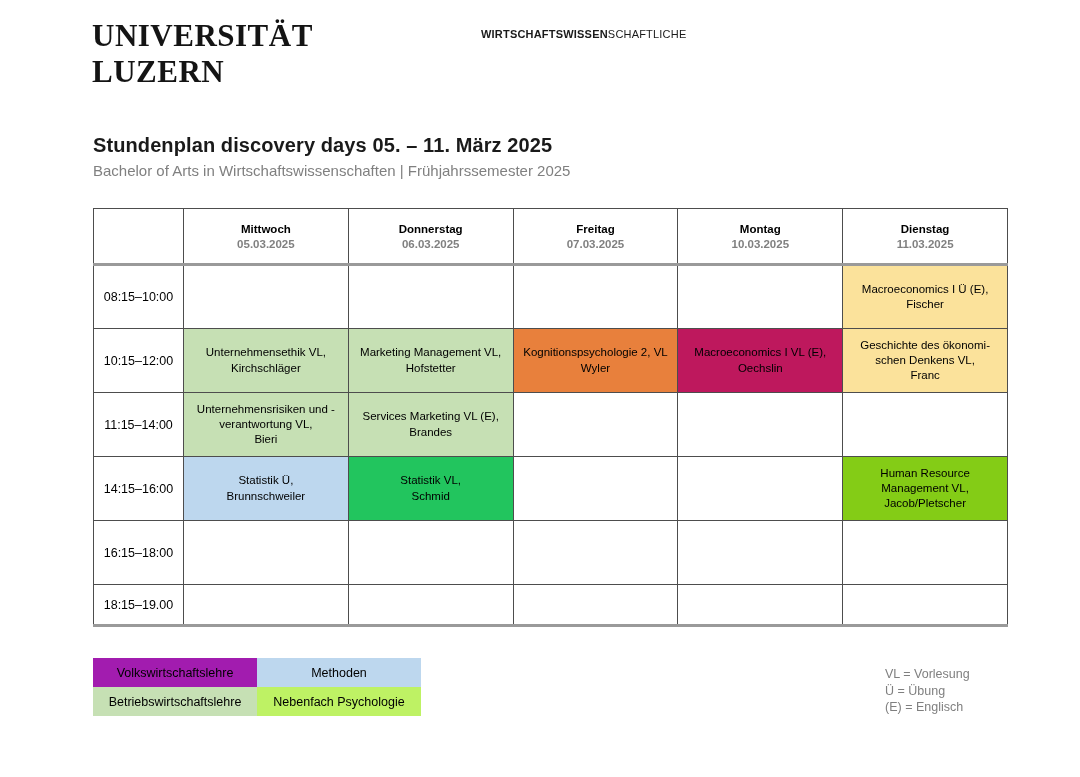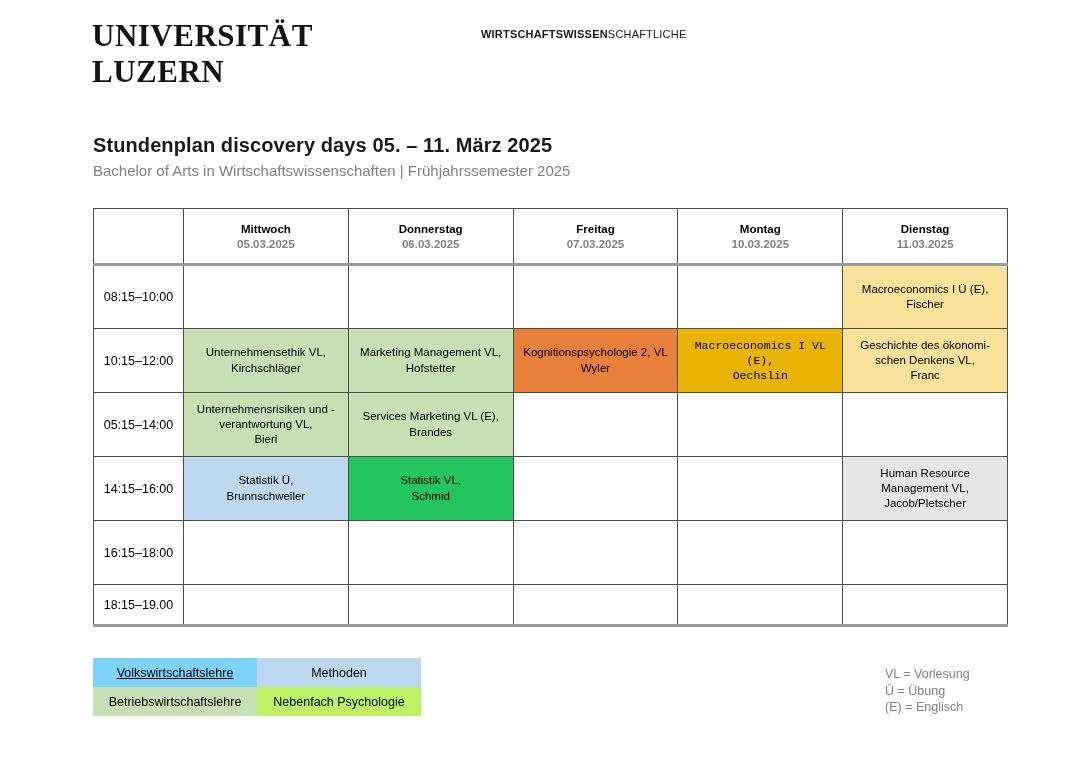--- a/index.html
+++ b/index.html
@@ -152,46 +152,46 @@
 Fischer</td>
       </tr>
       <tr>
         <td class="time-cell">10:15–12:00</td>
         <td class="course-cell" style="background: rgb(198, 224, 180); margin-top: 28px;">Unternehmensethik VL,
 Kirchschläger</td>
         <td class="course-cell" style="background: rgb(198, 224, 180);">Marketing Management VL,
 Hofstetter</td>
         <td class="course-cell" style="background: rgb(232, 128, 60);">Kognitionspsychologie 2, VL
 Wyler</td>
-        <td class="course-cell" style="background: #eab308; font-family: Liberation Mono, monospace;">Macroeconomics I VL (E),
+        <td class="course-cell" style="background: #be185d;">Macroeconomics I VL (E),
 Oechslin</td>
         <td class="course-cell" style="background: rgb(251, 226, 155);">Geschichte des ökonomi-
 schen Denkens VL,
 Franc</td>
       </tr>
       <tr>
-        <td class="time-cell">05:15–14:00</td>
+        <td class="time-cell">11:15–14:00</td>
         <td class="course-cell" style="background: rgb(198, 224, 180);">Unternehmensrisiken und -
 verantwortung VL,
 Bieri</td>
         <td class="course-cell" style="background: rgb(198, 224, 180);">Services Marketing VL (E),
 Brandes</td>
         <td></td>
         <td></td>
         <td></td>
       </tr>
       <tr>
         <td class="time-cell">14:15–16:00</td>
         <td class="course-cell" style="background: rgb(189, 215, 238);">Statistik Ü,
 Brunnschweiler</td>
         <td class="course-cell" style="background: #22c55e;">Statistik VL,
 Schmid</td>
         <td></td>
         <td></td>
-        <td class="course-cell" style="background: #e5e5e5;">Human Resource
+        <td class="course-cell" style="background: #84cc16;">Human Resource
 Management VL,
 Jacob/Pletscher</td>
       </tr>
       <tr>
         <td class="time-cell">16:15–18:00</td>
         <td></td>
         <td></td>
         <td></td>
         <td></td>
         <td></td>
@@ -201,21 +201,21 @@
         <td></td>
         <td></td>
         <td></td>
         <td></td>
         <td></td>
       </tr>
     </tbody>
 </table>
 
 <div class="legend" id="legend-grid">
-    <div class="legend-item" style="background: #7dd3fc; text-decoration: underline;">Volkswirtschaftslehre</div>
+    <div class="legend-item" style="background: #a21caf;">Volkswirtschaftslehre</div>
     <div class="legend-item" style="background: rgb(189, 215, 238);">Methoden</div>
     <div class="legend-item" style="background: rgb(198, 224, 180);">Betriebswirtschaftslehre</div>
     <div class="legend-item" style="background: #bef264;">Nebenfach Psychologie</div>
   </div>
 
 <div class="abbrev">
   <div>VL = Vorlesung</div>
   <div>Ü = Übung</div>
   <div>(E) = Englisch</div>
 </div>

